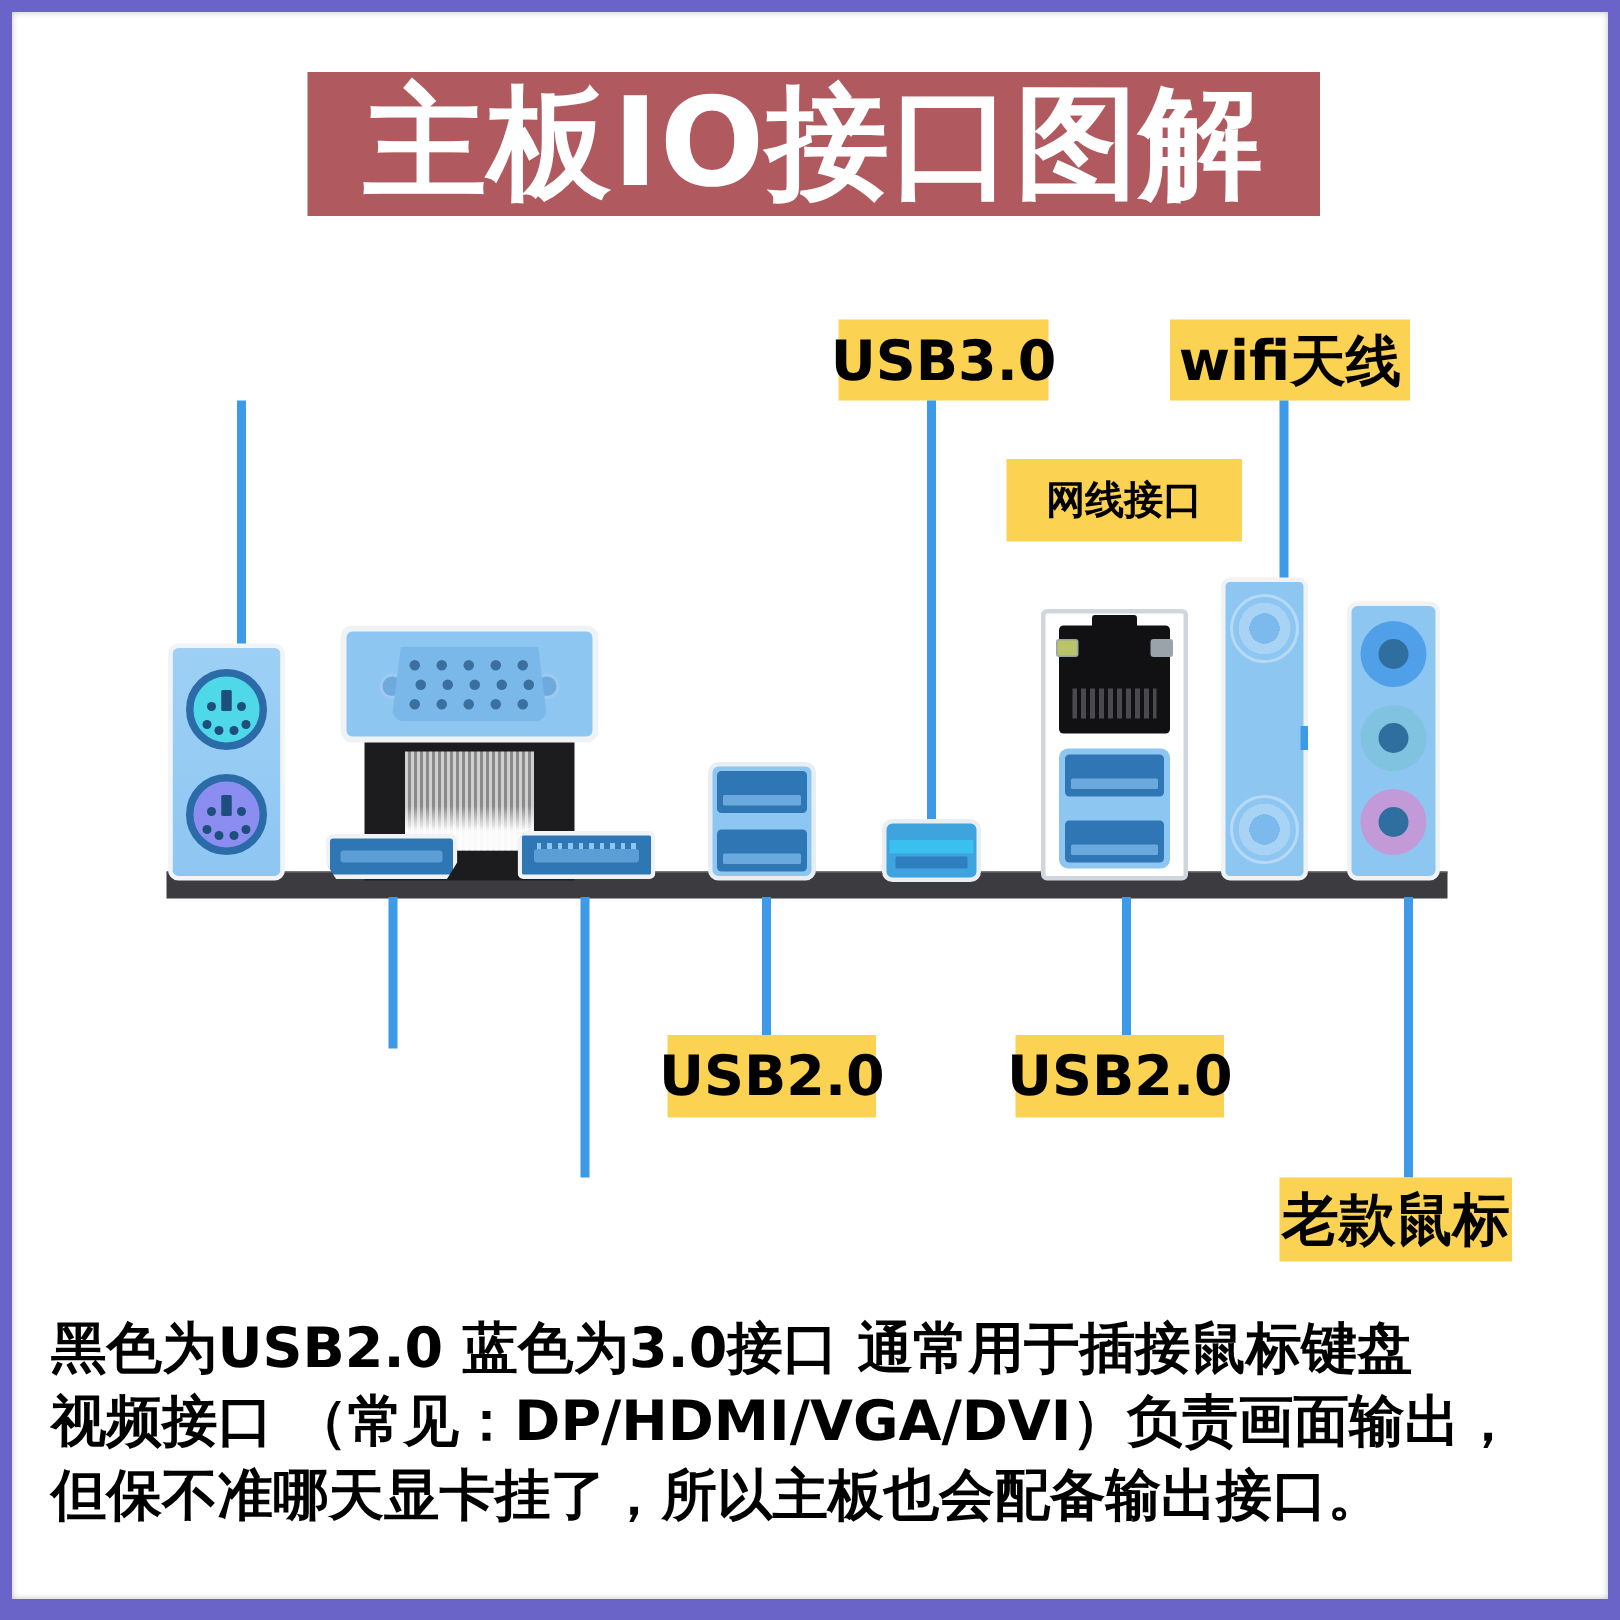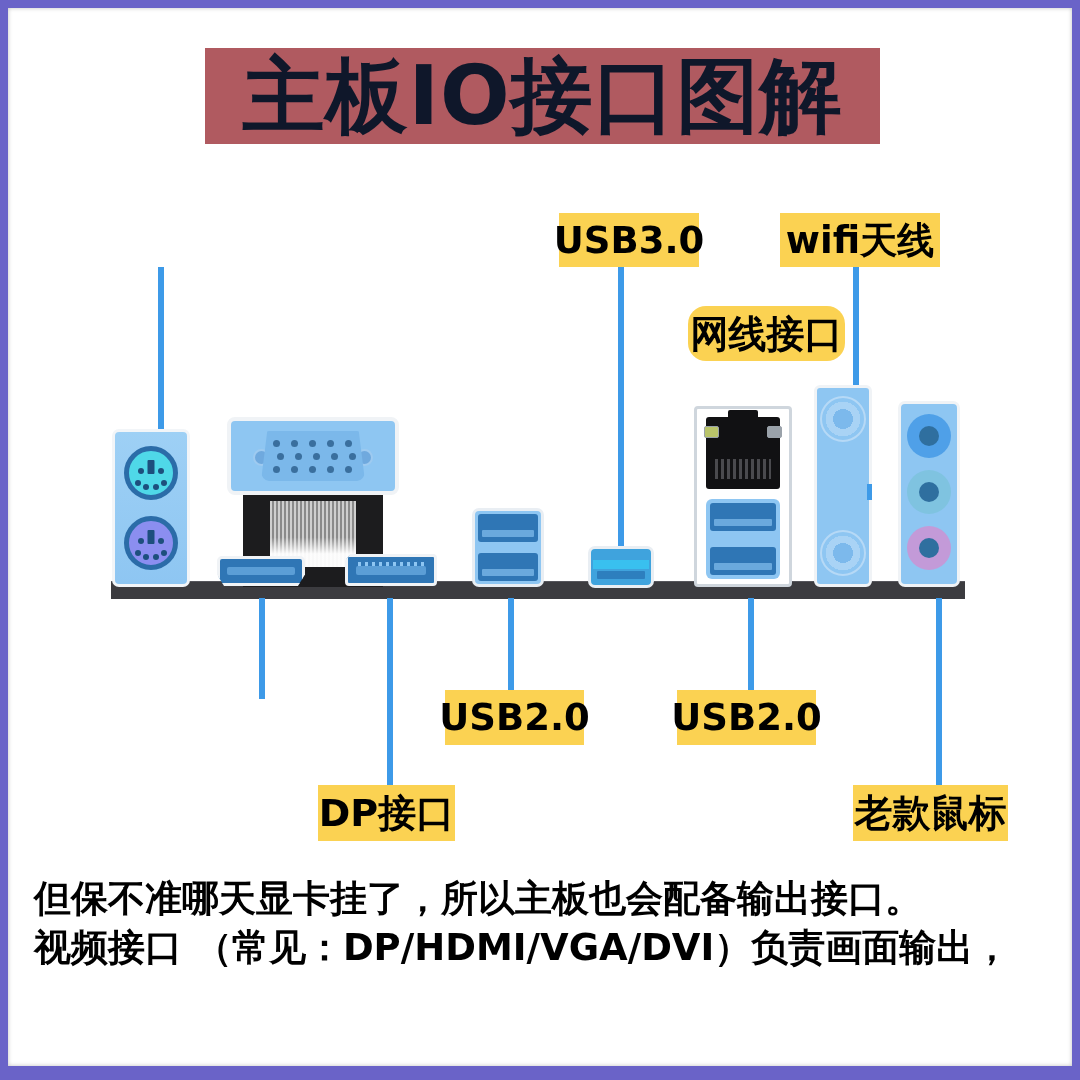--- a/index.html
+++ b/index.html
@@ -24,21 +24,21 @@
 
   
   #title-banner{
     position:absolute;
     left:197px; top:40px;
     width:675px; height:96px;
     background:#b05a60;
     display:flex;align-items:center;justify-content:center;
   }
   #title-text{
-    color:#0f172a;
+    color:#ffffff;
     font-size:82px;
     font-weight:700;
     letter-spacing:1px;
     line-height:1;
     white-space:nowrap;
     font-family:"DejaVu Sans","Liberation Sans",sans-serif;
   }
 
   
   .label{
@@ -292,21 +292,21 @@
     <div class="label" style="left:551px;top:205px;width:140px;height:54px;font-size:37px;">
       <span>USB3.0</span>
     </div>
     <div class="leader" style="left:610px;top:259px;height:282px;"></div>
 
     <div class="label" style="left:772px;top:205px;width:160px;height:54px;font-size:37px;">
       <span>wifi天线</span>
     </div>
     <div class="leader" style="left:845px;top:259px;height:122px;"></div>
 
-    <div class="label" style="left:680px;top:298px;width:157px;height:55px;font-size:38px;border-radius:18px;">
+    <div class="label" style="left:663px;top:298px;width:157px;height:55px;font-size:26px;">
       <span>网线接口</span>
     </div>
 
     <div id="io-bar"></div>
 
     <div class="port" id="ps2">
       <div class="ps2-jack" id="ps2-mouse">
         <span class="slot"></span>
         <span class="pin" style="left:9px;top:17px;"></span>
         <span class="pin" style="right:9px;top:17px;"></span>
@@ -407,38 +407,36 @@
           <span class="hole"></span>
         </span>
       <span class="audio-jack" id="aj-pink">
           <span class="hole"></span>
         </span>
     </div>
 
     <div class="leader" style="left:251px;top:590px;height:101px;"></div>
 
     <div class="leader" style="left:379px;top:590px;height:187px;"></div>
-    <div class="label" style="left:310px;top:777px;width:137px;height:56px;font-size:38px;">
-      <span>DP接口</span>
-    </div>
 
     <div class="leader" style="left:500px;top:590px;height:92px;"></div>
     <div class="label" style="left:437px;top:682px;width:139px;height:55px;font-size:37px;">
       <span>USB2.0</span>
     </div>
 
     <div class="leader" style="left:740px;top:590px;height:92px;"></div>
     <div class="label" style="left:669px;top:682px;width:139px;height:55px;font-size:37px;">
       <span>USB2.0</span>
     </div>
 
     <div class="leader" style="left:928px;top:590px;height:187px;"></div>
     <div class="label" style="left:845px;top:777px;width:155px;height:56px;font-size:38px;">
       <span>老款鼠标</span>
     </div>
 
     <div id="bottom-text">
+      <div>黑色为USB2.0 蓝色为3.0接口 通常用于插接鼠标键盘</div>
+      <div>视频接口 （常见：DP/HDMI/VGA/DVI）负责画面输出，</div>
       <div>但保不准哪天显卡挂了，所以主板也会配备输出接口。</div>
-      <div>视频接口 （常见：DP/HDMI/VGA/DVI）负责画面输出，</div>
     </div>
 
   </div>
 </div>
 
 </body></html>

